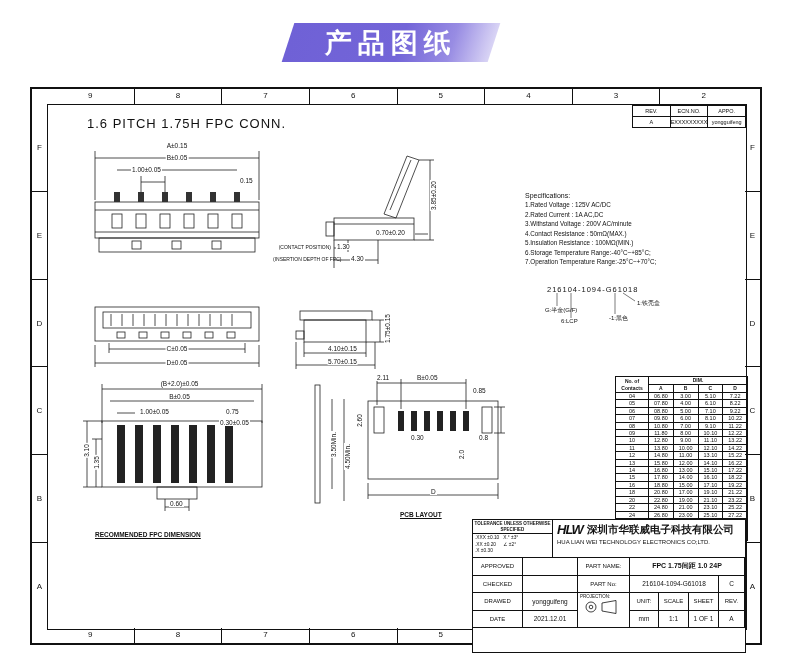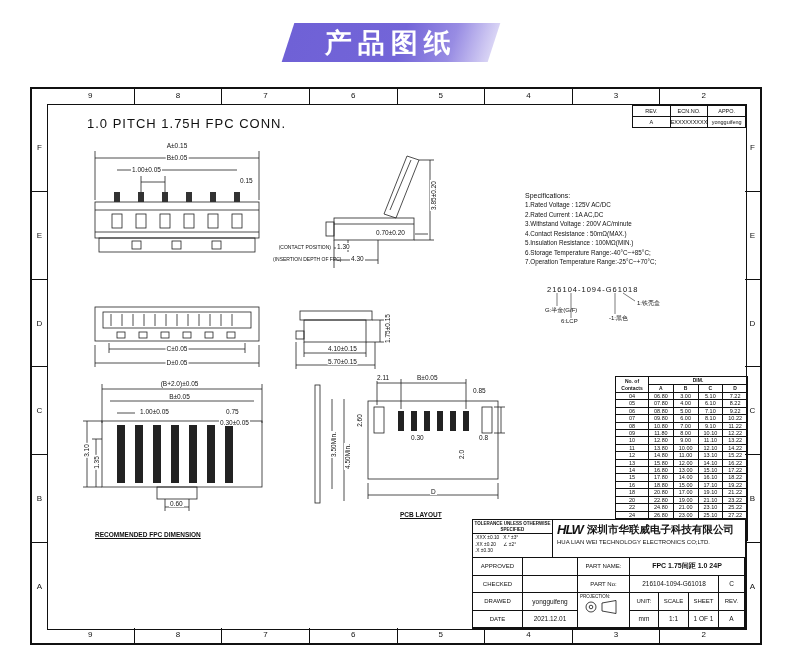--- a/index.html
+++ b/index.html
@@ -51,21 +51,21 @@
   .pc-note { position:absolute; font-size:6px; white-space:nowrap; }
 
   
   .dimtab { position:absolute; left:583px; top:287px; width:133px; border-collapse:collapse; table-layout:fixed; }
   .dimtab th,.dimtab td { border:0.5px solid #111; padding:0; text-align:center; overflow:hidden; }
   .dimtab thead th { font-size:5px; font-weight:bold; height:8px; line-height:7px; }
   .dimtab tbody td { font-size:5.5px; height:6.4px; line-height:6.4px; }
   .dimtab .cc { width:33px; }
 
   
-  .titleblock { position:absolute; left:440px; top:430px; width:274px; height:110px; border:1px solid #111; background:#fff; }
+  .titleblock { position:absolute; left:440px; top:430px; width:274px; height:134px; border:1px solid #111; background:#fff; }
   .tb-top { display:flex; height:38px; border-bottom:1px solid #111; }
   .tol-box { width:80px; border-right:1px solid #111; }
   .tol-title { font-size:4.5px; font-weight:bold; text-align:center; border-bottom:1px solid #111; line-height:5.5px; padding:1px 0; }
   .tol-body { display:flex; padding:1px 2px; gap:4px; }
   .tol-col div { font-size:4.8px; line-height:6.5px; white-space:nowrap; }
   .company { flex:1; padding:2px 4px; }
   .company-row { display:flex; align-items:center; gap:4px; }
   .logo { font-size:13px; font-weight:bold; font-style:italic; letter-spacing:-1px; }
   .company-cn { font-size:10.5px; font-weight:bold; white-space:nowrap; }
   .company-en { font-size:6px; margin-top:2px; white-space:nowrap; }
@@ -116,21 +116,21 @@
     </div>
   <div class="grid-right">
       <span class="grid-cell-v">F</span>
       <span class="grid-cell-v">E</span>
       <span class="grid-cell-v">D</span>
       <span class="grid-cell-v">C</span>
       <span class="grid-cell-v">B</span>
       <span class="grid-cell-v">A</span>
     </div>
 
-  <div class="sheet-title">1.0 PITCH 1.75H  FPC CONN.</div>
+  <div class="sheet-title">1.6 PITCH 1.75H  FPC CONN.</div>
 
   <table class="revtab">
     <thead>
         <tr>
           <th class="c1">REV.</th>
           <th class="c1">ECN.NO.</th>
           <th class="c1">APPO.</th>
         </tr>
       </thead>
     <tbody>

